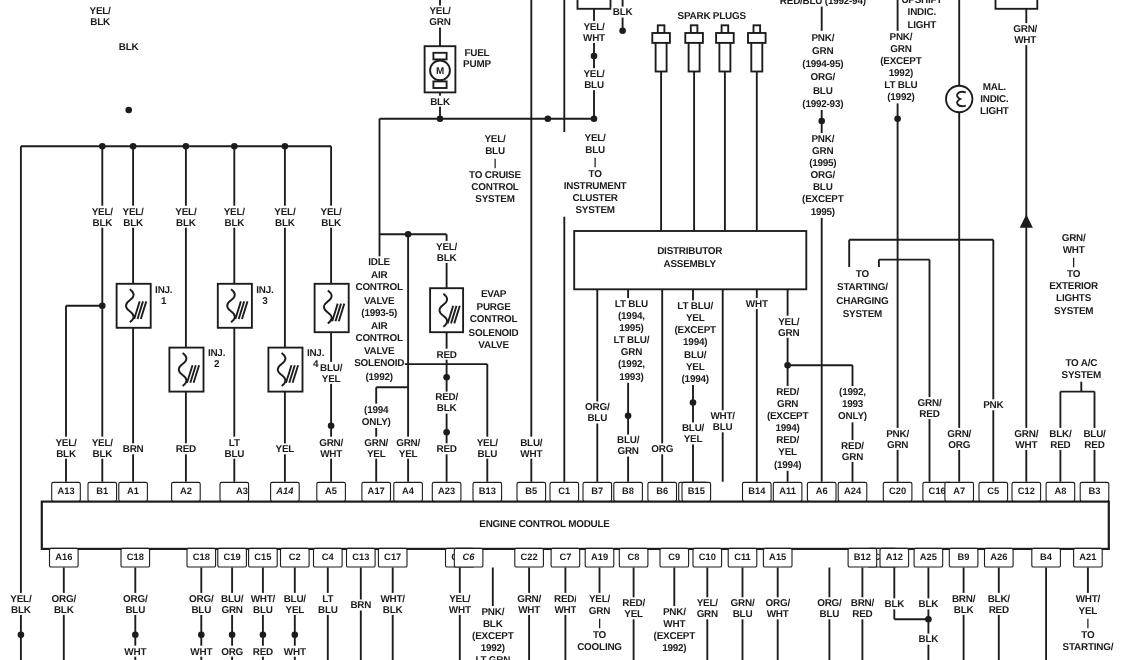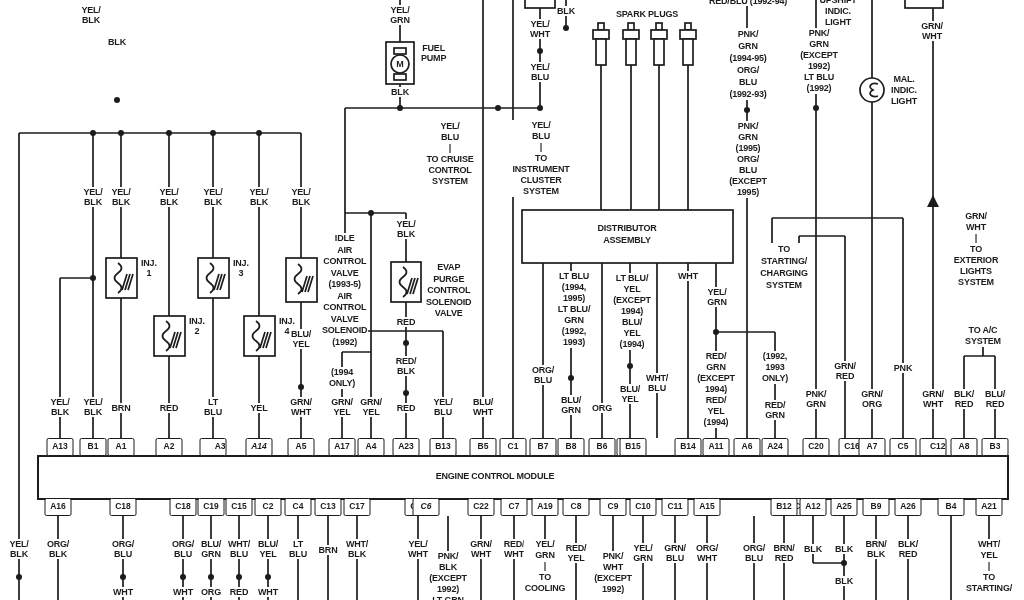--- a/index.html
+++ b/index.html
@@ -173,21 +173,21 @@
       <div class="pin r1" style="left: 630px;"><span>B16</span></div>
       <div class="pin r1" style="left: 633px;"><span>B15</span></div>
       <div class="pin r1" style="left: 688px;"><span>B14</span></div>
       <div class="pin r1" style="left: 716px;"><span>A11</span></div>
       <div class="pin r1" style="left: 747px;"><span>A6</span></div>
       <div class="pin r1" style="left: 775px;"><span>A24</span></div>
       <div class="pin r1" style="left: 816px;"><span>C20</span></div>
       <div class="pin r1" style="left: 852px;"><span>C16</span></div>
       <div class="pin r1" style="left: 872px;"><span>A7</span></div>
       <div class="pin r1" style="left: 903px;"><span>C5</span></div>
-      <div class="pin r1" style="left: 933px; text-align: right;"><span>C12</span></div>
+      <div class="pin r1" style="left: 933px;"><span>C12</span></div>
       <div class="pin r1" style="left: 964px;"><span>A8</span></div>
       <div class="pin r1" style="left: 995px;"><span>B3</span></div>
     </div>
 
   <div>
 
   <div class="pin r2" style="left: 58px;"><span>A16</span></div>
       <div class="pin r2" style="left: 123px;"><span>C18</span></div>
       <div class="pin r2" style="left: 183px;"><span>C18</span></div>
       <div class="pin r2" style="left: 211px;"><span>C19</span></div>

